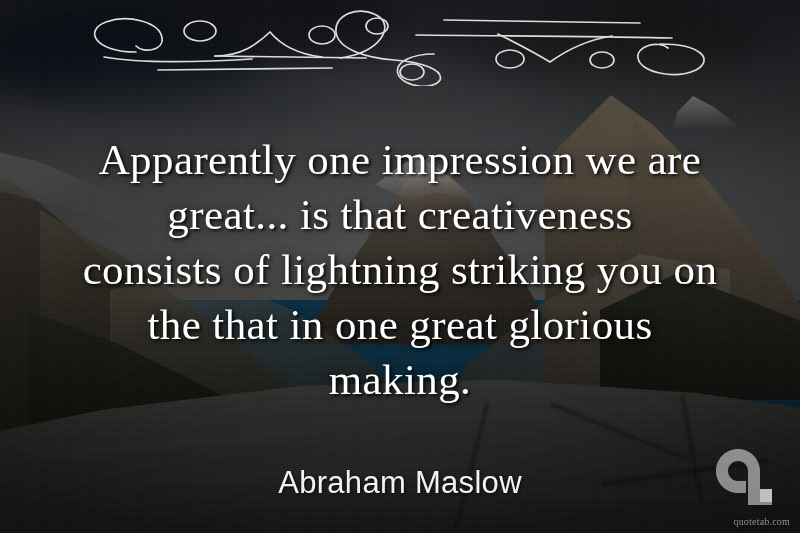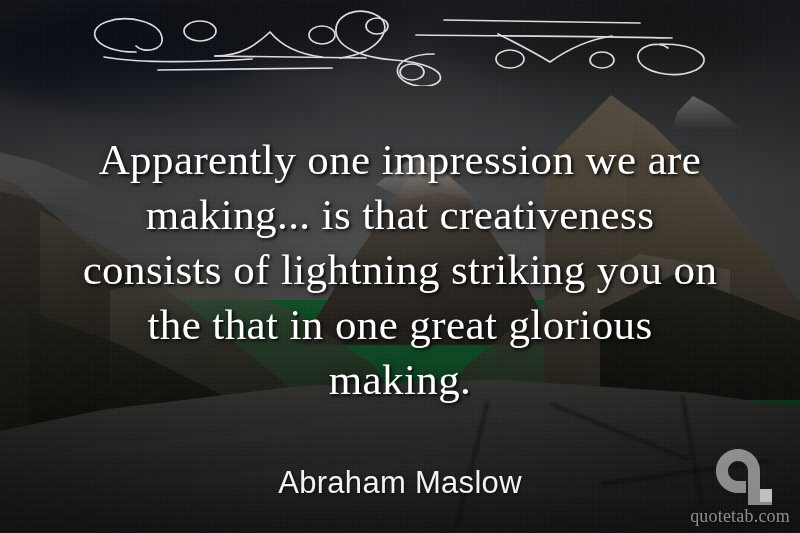--- a/index.html
+++ b/index.html
@@ -6,21 +6,21 @@
     margin: 0;
     padding: 0;
     background: #111;
   }
   #card {
     position: relative;
     width: 800px;
     height: 533px;
     overflow: hidden;
     font-family: "Liberation Serif", serif;
-    background: #15803d;
+    background: #0c4a6e;
   }
 
   
   .bg { position:absolute; inset:0; overflow:hidden; }
 
   
   .sky {
     position:absolute; left:0; top:0; width:800px; height:300px;
     background:
       radial-gradient(ellipse 320px 130px at 120px 30px, rgba(22,30,48,0.95) 0%, rgba(22,30,48,0) 70%),
@@ -188,21 +188,21 @@
     width:96px; height:78px;
   }
   .wm-logo {
     position:absolute; right:18px; top:0;
     width:58px; height:56px;
   }
   .wm-text {
     position:absolute; right:2px; bottom:0;
     color: rgba(245,245,245,0.55);
     font-family:"Liberation Serif", serif;
-    font-size:18px;
+    font-size:10px;
     letter-spacing:0.2px;
     text-shadow: 0 1px 2px rgba(0,0,0,0.6);
   }
 </style>
 </head>
 <body>
 
 <div id="card">
 
   <div class="bg">
@@ -273,21 +273,21 @@
       <path d="M416 26 C 440 38, 458 48, 468 54 C 482 44, 504 32, 530 28"></path>
 
       <ellipse cx="428" cy="51" rx="14" ry="9"></ellipse>
       <ellipse cx="520" cy="52" rx="12" ry="8"></ellipse>
 
       <path d="M578 36 C 620 36, 632 52, 614 62 C 592 72, 558 64, 556 50 C 554 38, 576 32, 586 40"></path>
     </svg>
 
     <div class="quote-block">
       <div class="quote-line">Apparently one impression we are</div>
-      <div class="quote-line">making... is that creativeness</div>
+      <div class="quote-line">great... is that creativeness</div>
       <div class="quote-line">consists of lightning striking you on</div>
       <div class="quote-line">the that in one great glorious</div>
       <div class="quote-line">making.</div>
     </div>
 
     <div class="author">Abraham Maslow</div>
 
     <div class="watermark">
       <svg class="wm-logo" viewBox="0 0 58 56">
         <path fill="rgba(236,236,236,0.55)" d="M22 0 C 9.8 0 0 9.8 0 22 C 0 34.2 9.8 44 22 44 L 30 44 L 30 32 L 22 32

